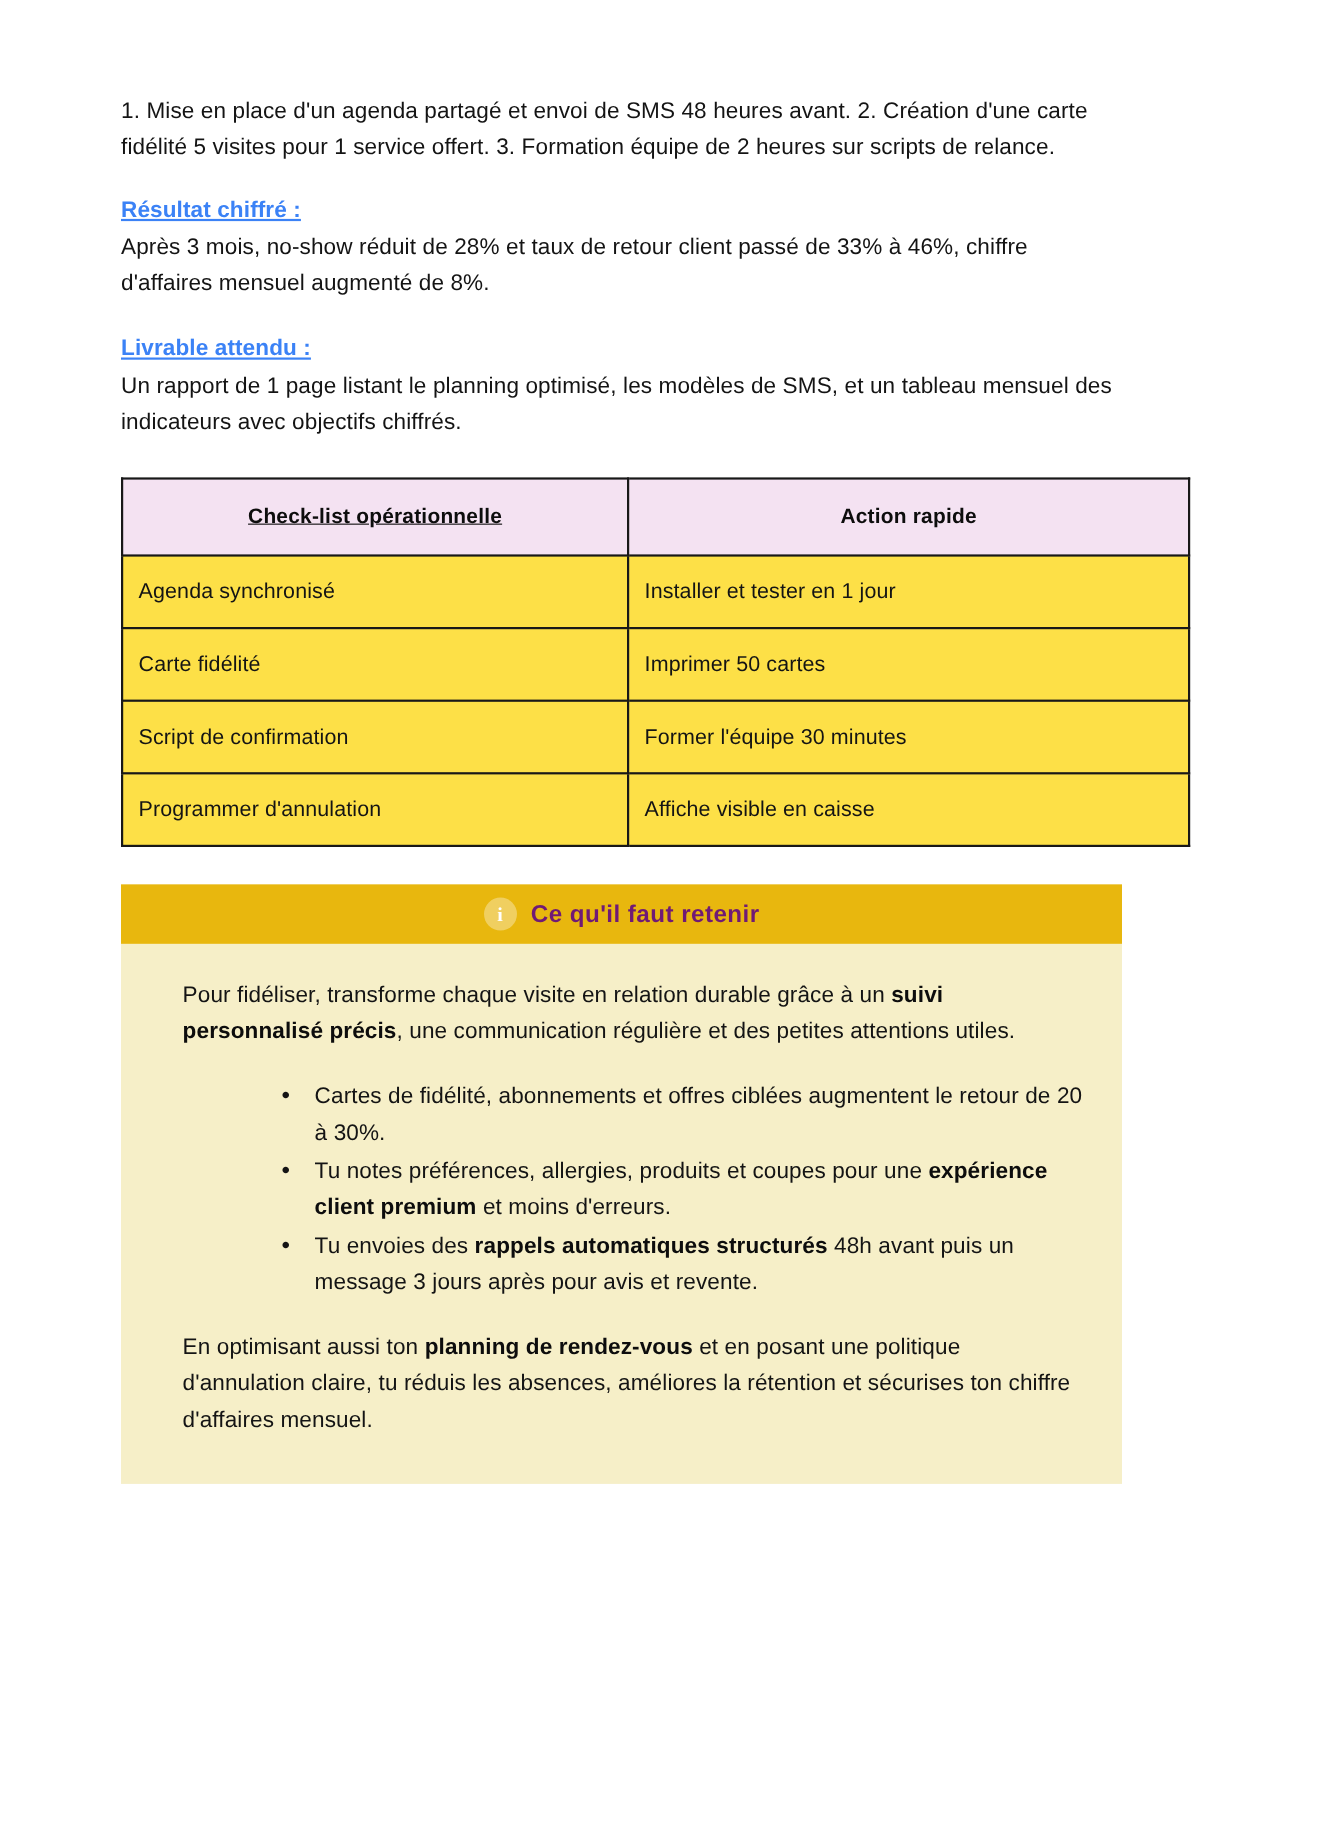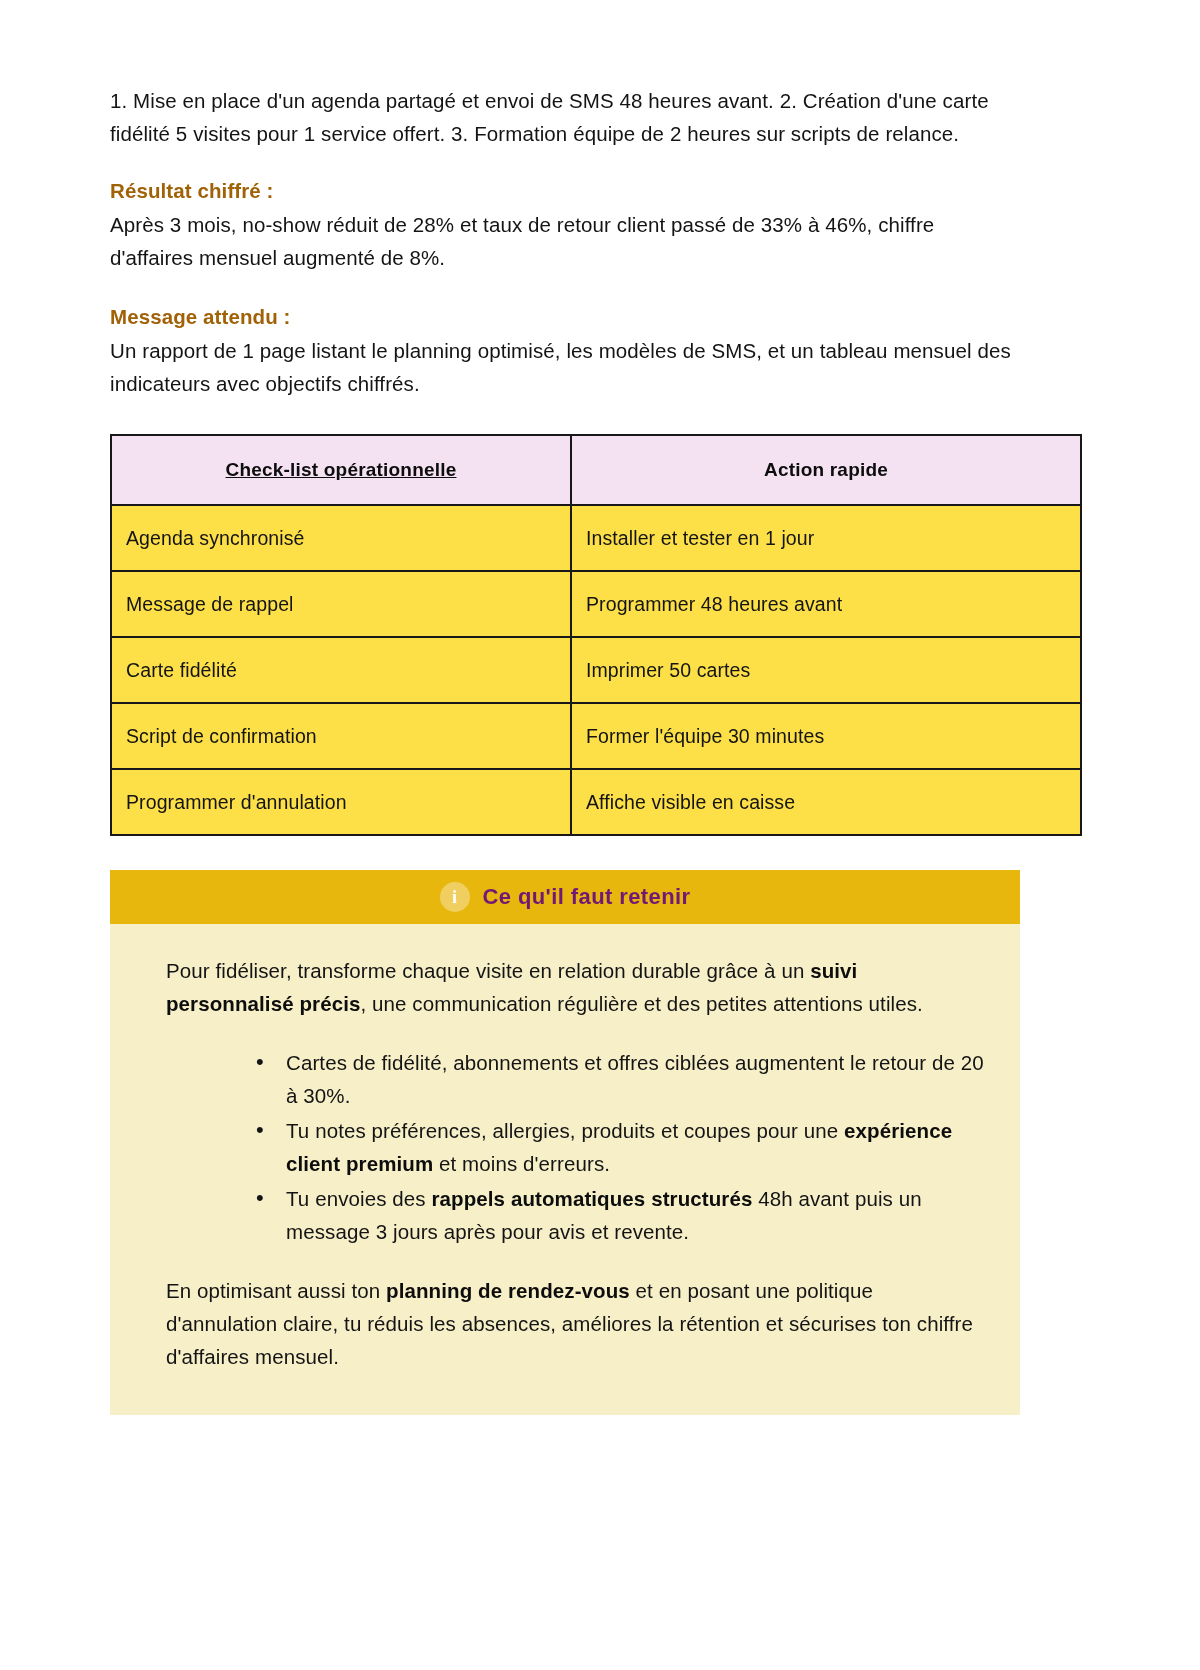--- a/index.html
+++ b/index.html
@@ -29,23 +29,24 @@
     line-height: 33px;
     color: #141414;
     margin: 0 0 26px 0;
     max-width: 910px;
     letter-spacing: 0.1px;
   }
   .section-heading {
     font-size: 20.5px;
     line-height: 30px;
     font-weight: bold;
-    color: #a16207;
+    color: #3b82f6;
     margin: 0 0 2px 0;
     letter-spacing: 0.1px;
+    text-decoration: underline;
   }
   .section-block {
     margin-bottom: 28px;
   }
   .section-block .para {
     margin-bottom: 0;
   }
 
   
   .checklist-table {
@@ -156,39 +157,35 @@
 <div class="page">
 
   <p class="para">1. Mise en place d'un agenda partagé et envoi de SMS 48 heures avant. 2. Création d'une carte fidélité 5 visites pour 1 service offert. 3. Formation équipe de 2 heures sur scripts de relance.</p>
 
   <div class="section-block">
     <div class="section-heading">Résultat chiffré :</div>
     <p class="para">Après 3 mois, no-show réduit de 28% et taux de retour client passé de 33% à 46%, chiffre d'affaires mensuel augmenté de 8%.</p>
   </div>
 
   <div class="section-block">
-    <div class="section-heading">Message attendu :</div>
+    <div class="section-heading">Livrable attendu :</div>
     <p class="para">Un rapport de 1 page listant le planning optimisé, les modèles de SMS, et un tableau mensuel des indicateurs avec objectifs chiffrés.</p>
   </div>
 
   <table class="checklist-table">
     <thead>
       <tr>
         <th class="col-left">Check-list opérationnelle</th>
         <th class="col-right">Action rapide</th>
       </tr>
     </thead>
     <tbody>
       <tr>
         <td>Agenda synchronisé</td>
         <td>Installer et tester en 1 jour</td>
-      </tr>
-      <tr>
-        <td>Message de rappel</td>
-        <td>Programmer 48 heures avant</td>
       </tr>
       <tr>
         <td>Carte fidélité</td>
         <td>Imprimer 50 cartes</td>
       </tr>
       <tr>
         <td>Script de confirmation</td>
         <td>Former l'équipe 30 minutes</td>
       </tr>
       <tr>

